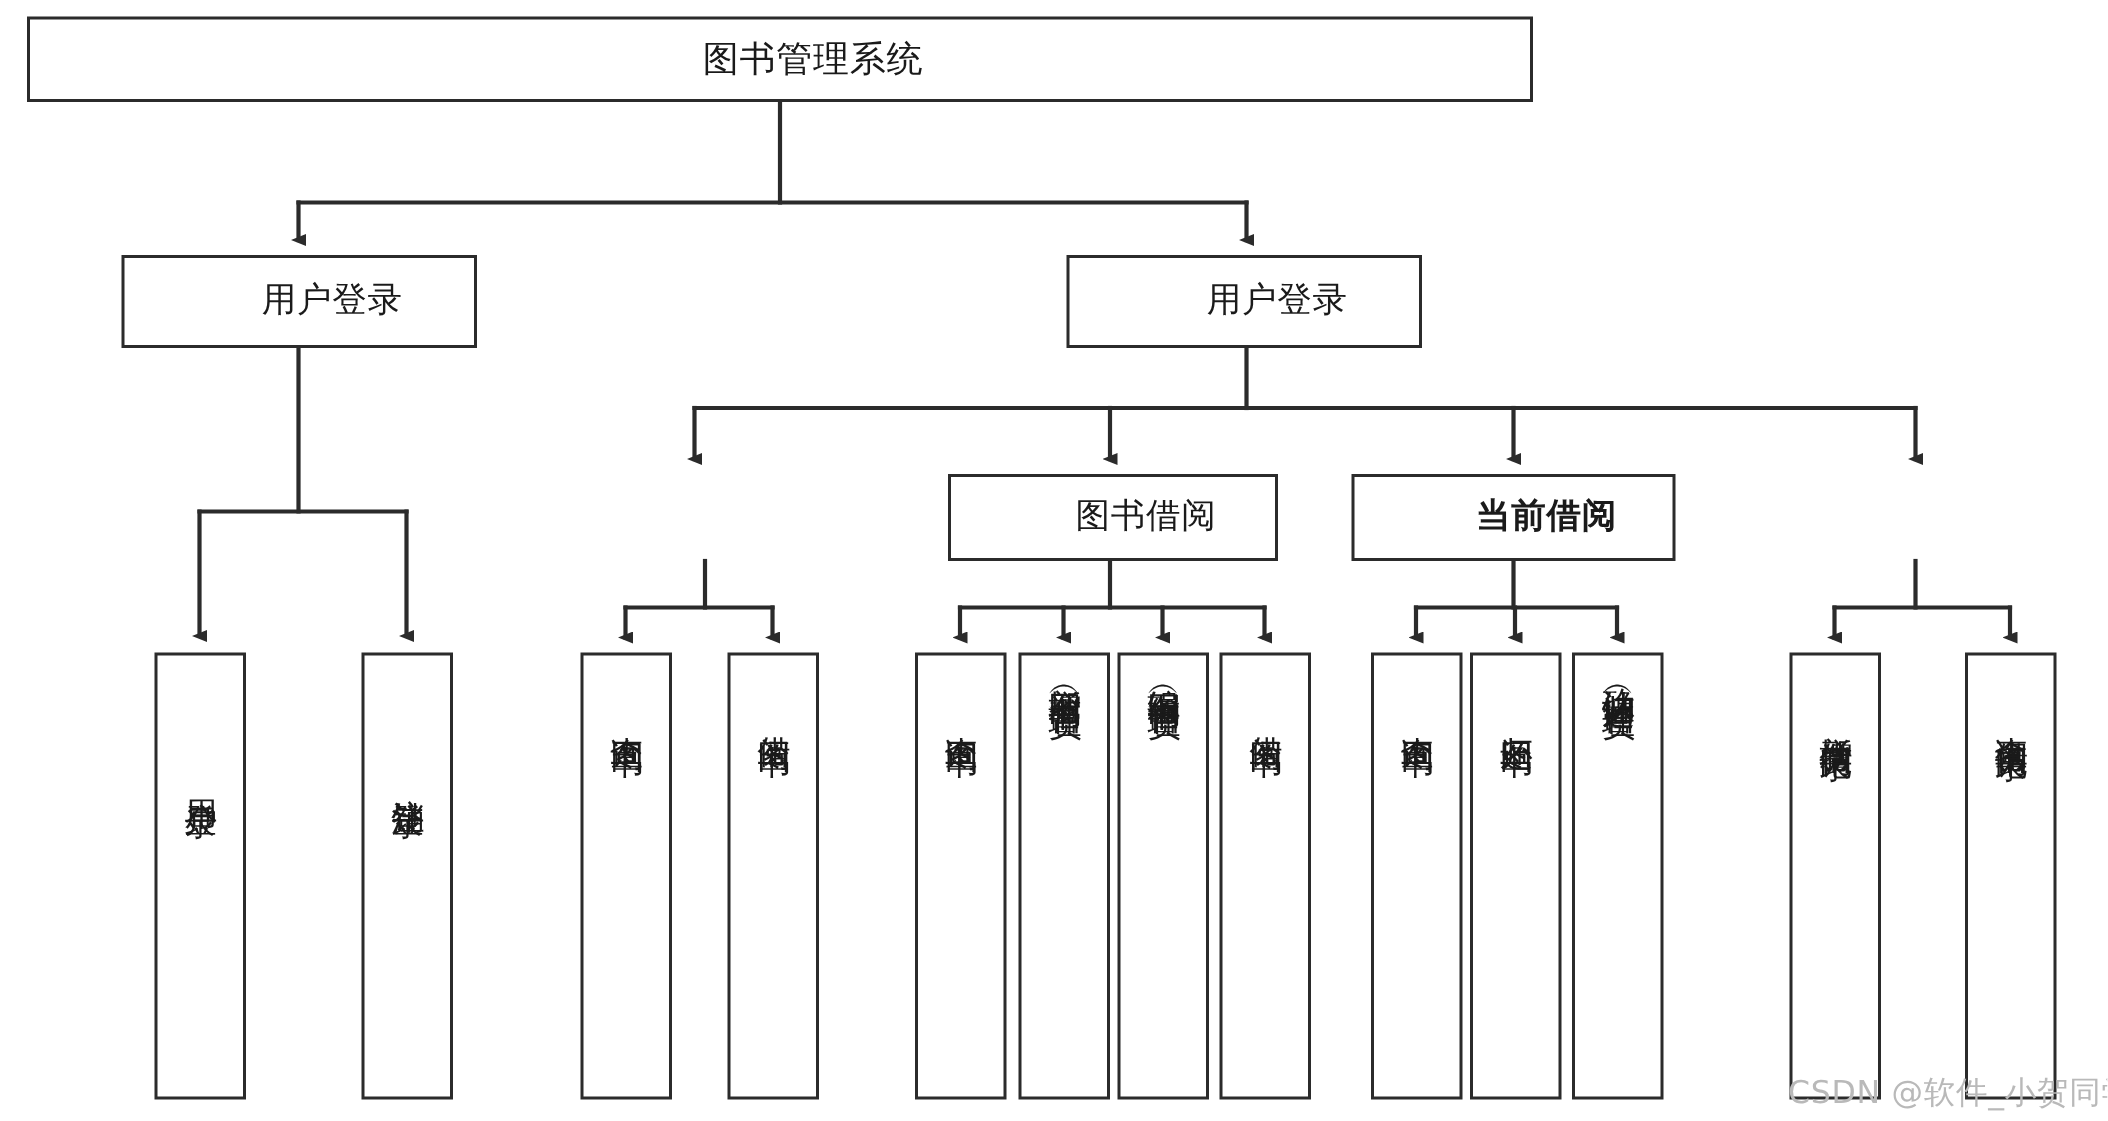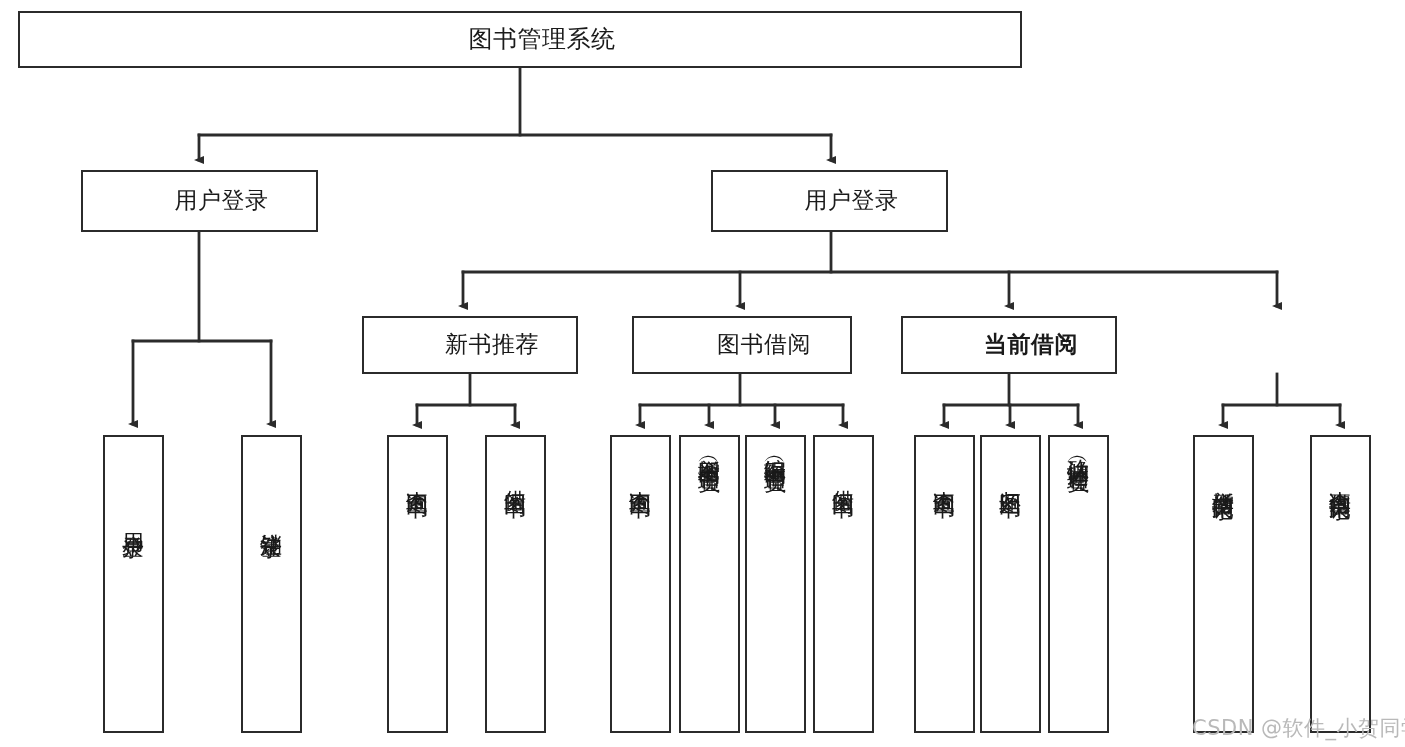--- a/index.html
+++ b/index.html
@@ -141,23 +141,20 @@
   </div>
 
   <div class="node h-node" style="left:81px; top:170px; width:237px; height:62px;">
     <span>用户登录</span>
   </div>
 
   <div class="node h-node" style="left:711px; top:170px; width:237px; height:62px;">
     <span>用户登录</span>
   </div>
 
-  <div class="node h-node" style="left:362px; top:316px; width:216px; height:58px;">
-    <span>新书推荐</span>
-  </div>
 
   <div class="node h-node" style="left:632px; top:316px; width:220px; height:58px;">
     <span>图书借阅</span>
   </div>
 
   <div class="node h-node" style="left:901px; top:316px; width:216px; height:58px;font-weight:bold;">
     <span>当前借阅</span>
   </div>
 
 

